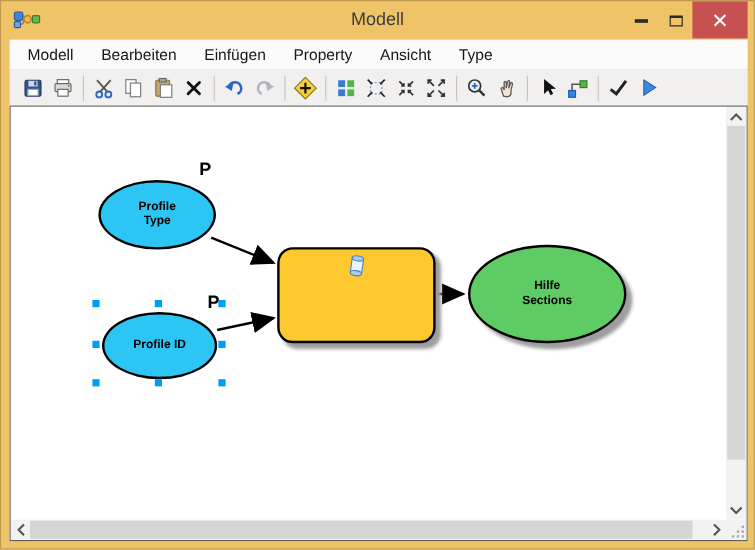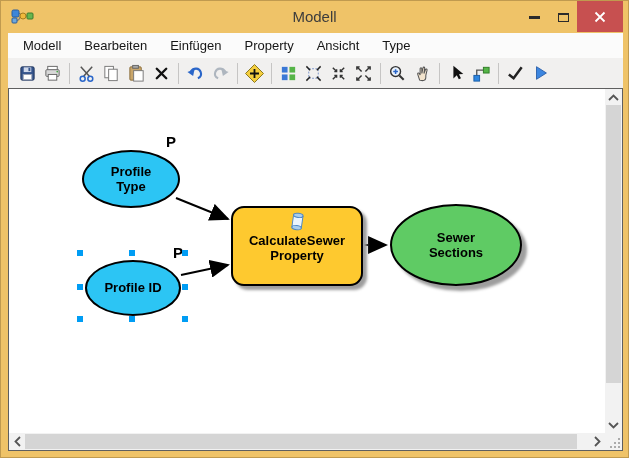--- a/index.html
+++ b/index.html
@@ -40,21 +40,21 @@
   .hscroll{position:absolute;left:0;bottom:0;right:17px;height:17px;background:#F2F2F2;}
   .sb-btn-v{position:absolute;left:0;width:17px;height:16px;display:flex;align-items:center;justify-content:center;}
   .sb-btn-h{position:absolute;top:0;height:17px;width:16px;display:flex;align-items:center;justify-content:center;}
   .v-thumb{position:absolute;left:1px;right:1px;top:16px;height:278px;background:#D5D5D5;}
   .h-thumb{position:absolute;top:1px;bottom:1px;left:16px;width:552px;background:#D5D5D5;}
   .corner{position:absolute;right:0;bottom:0;width:17px;height:17px;background:#F2F2F2;
     display:flex;align-items:flex-end;justify-content:flex-end;}
 
   
   .node{position:absolute;display:flex;align-items:center;justify-content:center;text-align:center;
-    font-weight:bold;font-size:13px;line-height:1.18;color:#000;white-space:pre-line;box-sizing:border-box;}
+    font-weight:bold;font-size:10px;line-height:1.18;color:#000;white-space:pre-line;box-sizing:border-box;}
   .ellipse-input{width:98px;height:58px;border-radius:50%;background:var(--c-input,#2CC5F4);border:2px solid #000;}
   .node-profile{left:73px;top:61px;}
   .node-object{left:76px;top:171px;width:96px;height:56px;}
   .node-tool{left:222px;top:117px;width:132px;height:80px;border-radius:13px;
     background:var(--c-tool,#FEC92F);border:2px solid #000;box-shadow:4px 4px 3px #9e9e9e;
     flex-direction:column;justify-content:flex-start;padding-top:3px;}
   .node-output{left:381px;top:115px;width:132px;height:82px;border-radius:50%;
     background:var(--c-output,#5FCB64);border:2px solid #000;box-shadow:5px 5px 3px #9e9e9e;}
   .param-label{position:absolute;font-weight:bold;font-size:15px;color:#000;}
   .p1{left:157px;top:44px;}
@@ -267,26 +267,24 @@
       <div class="handle" style="left:173px;top:227px"></div>
 
       <div class="node node-tool">
         <svg width="19" height="22" viewBox="0 0 20 22">
           <g transform="rotate(8 10 10)">
             <rect x="5" y="4" width="10" height="13" fill="#EAF4FC" stroke="#4A86C6"></rect>
             <ellipse cx="10" cy="4" rx="5" ry="2.2" fill="#A8CDEC" stroke="#4A86C6"></ellipse>
             <ellipse cx="10" cy="17" rx="5" ry="2.2" fill="#A8CDEC" stroke="#4A86C6"></ellipse>
           </g>
         </svg>
-        <span>CalculateSewer
-Property</span>
       </div>
 
       <div class="node node-output">
-        <span>Sewer
+        <span>Hilfe
 Sections</span>
       </div>
     </div>
 
     <div class="vscroll">
       <div class="sb-btn-v" style="top:0">
         <svg width="11" height="7" viewBox="0 0 11 7">
             <path d="M1 6 L5.5 1.5 L10 6" fill="none" stroke="#555" stroke-width="1.8"></path>
           </svg>
       </div>

